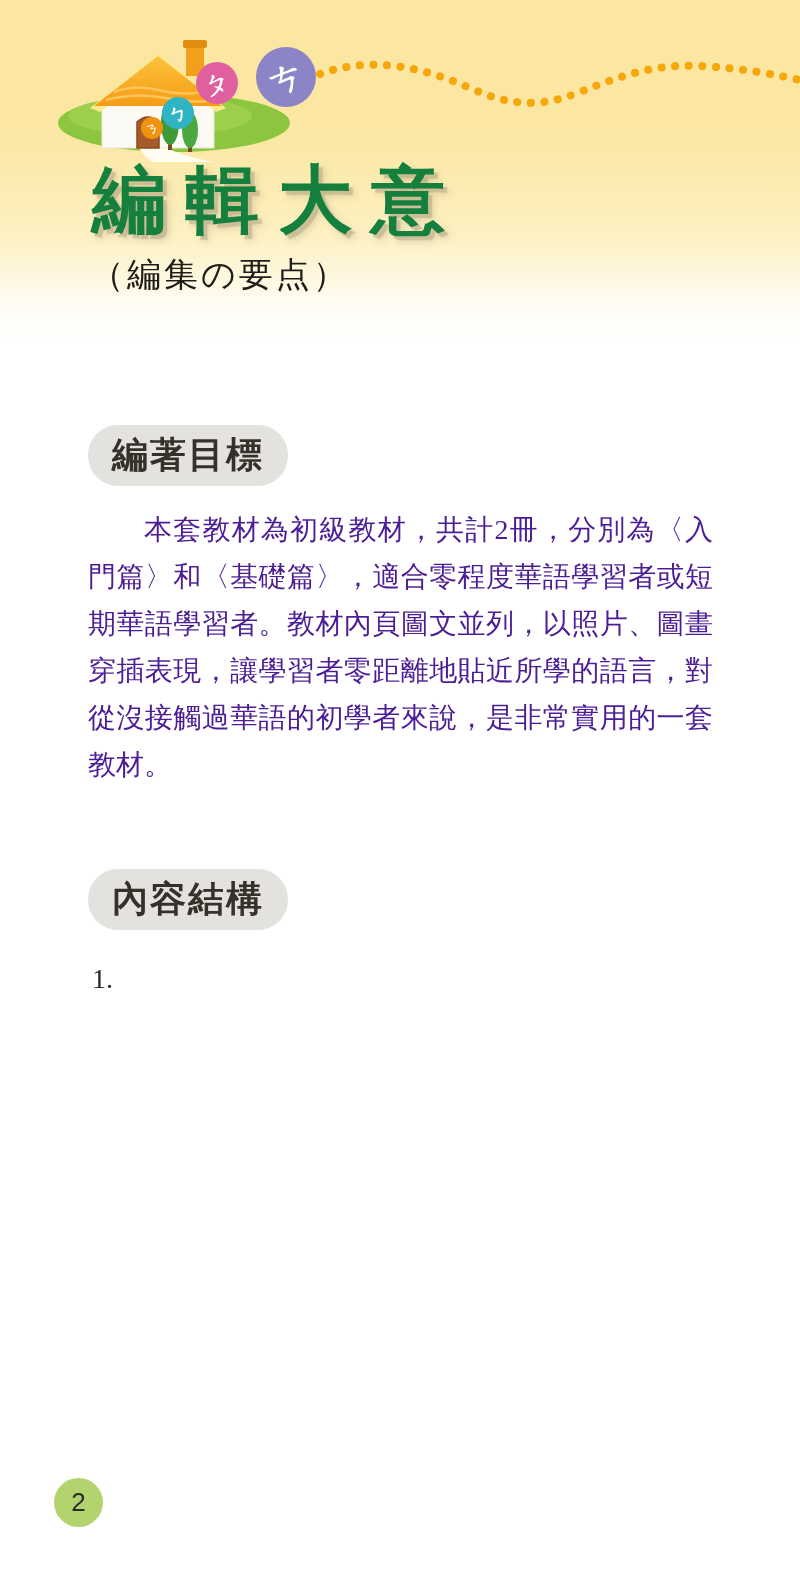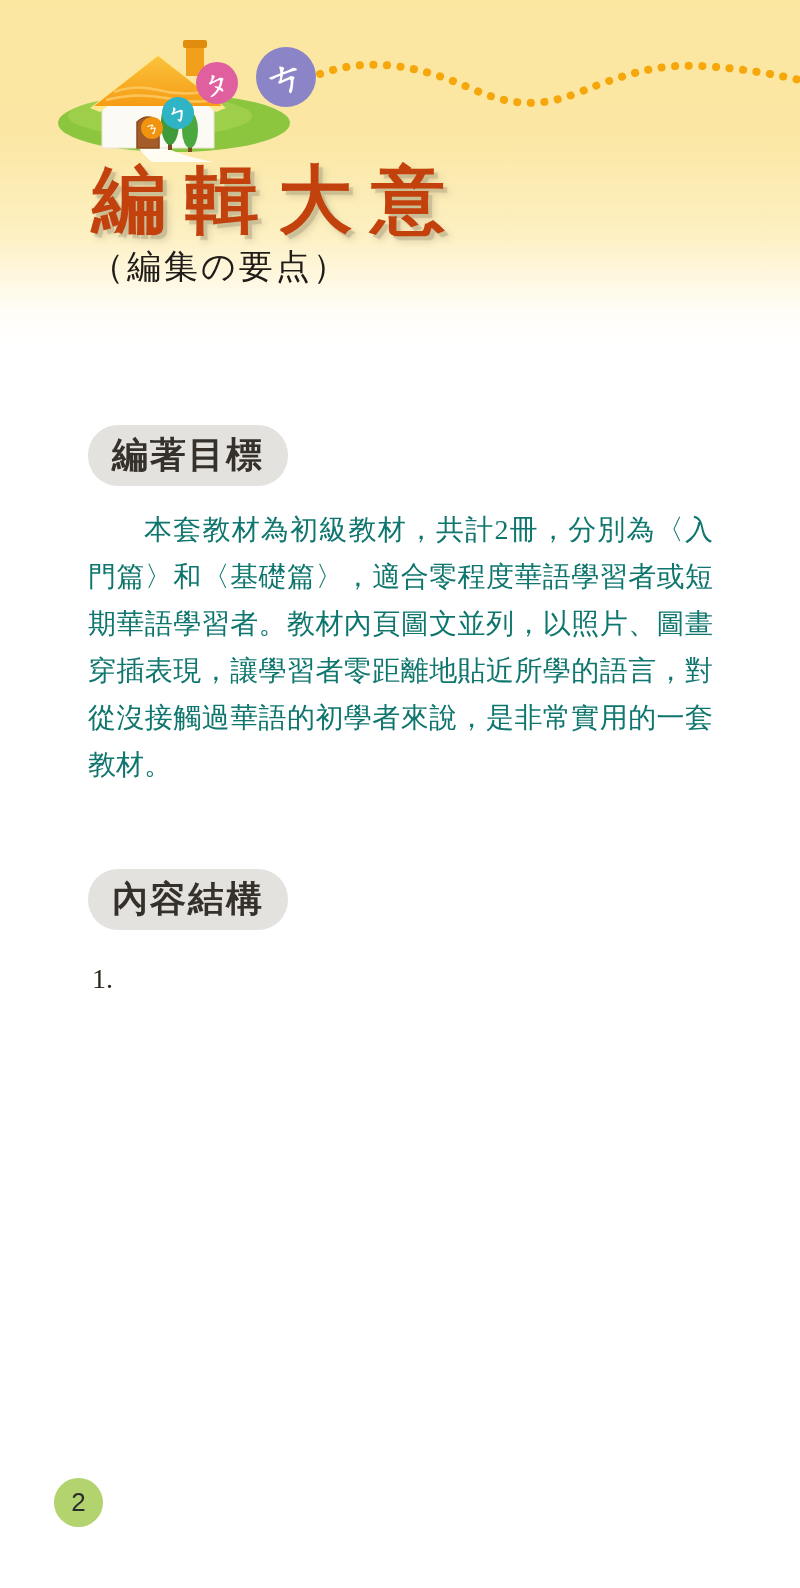--- a/index.html
+++ b/index.html
@@ -11,39 +11,39 @@
   .header-band{
     position:absolute;left:0;top:0;width:800px;height:345px;
     background:linear-gradient(180deg,#fbe7a0 0%,#fbe7a3 38%,#fdf0c2 68%,#fffdf6 90%,#ffffff 100%);
   }
   .house-svg{position:absolute;left:40px;top:28px;width:420px;height:155px;}
   .wave-svg{position:absolute;left:300px;top:30px;width:500px;height:100px;}
   .page-title{
     position:absolute;left:92px;top:150px;margin:0;
     font-family:"Liberation Sans","DejaVu Sans",sans-serif;
     font-size:74px;font-weight:bold;letter-spacing:19px;line-height:1.35;
-    color:#c2410c;
+    color:#15803d;
     text-shadow:4px 4px 1px rgba(158,147,116,0.40),6px 6px 7px rgba(158,147,116,0.30);
     white-space:nowrap;
   }
   .page-subtitle{
-    position:absolute;left:90px;top:244px;
+    position:absolute;left:90px;top:252px;
     font-size:34px;letter-spacing:3px;color:#1f1c19;white-space:nowrap;
   }
   .pill{
     position:absolute;left:88px;
     background:#e3e2df;border-radius:30px;padding:6px 24px;
     font-family:Liberation Serif, serif;
     font-size:36px;font-weight:bold;color:#35302a;letter-spacing:2px;
     white-space:nowrap;
   }
   .pill-goals{top:425px;}
   .pill-structure{top:869px;text-align:center;}
   .body-text{
-    font-size:28px;line-height:47px;color:#0f766e;
+    font-size:28px;line-height:47px;color:#4c1d95;
     text-align:justify;text-justify:inter-ideograph;margin:0;
   }
   .para-goals{
     position:absolute;left:88px;top:506px;width:625px;
     text-indent:2em;
   }
   .list-item{position:absolute;left:88px;top:955px;width:632px;}
   .list-number{
     position:absolute;left:4px;top:0;
     font-size:28px;line-height:47px;color:#2e2822;

